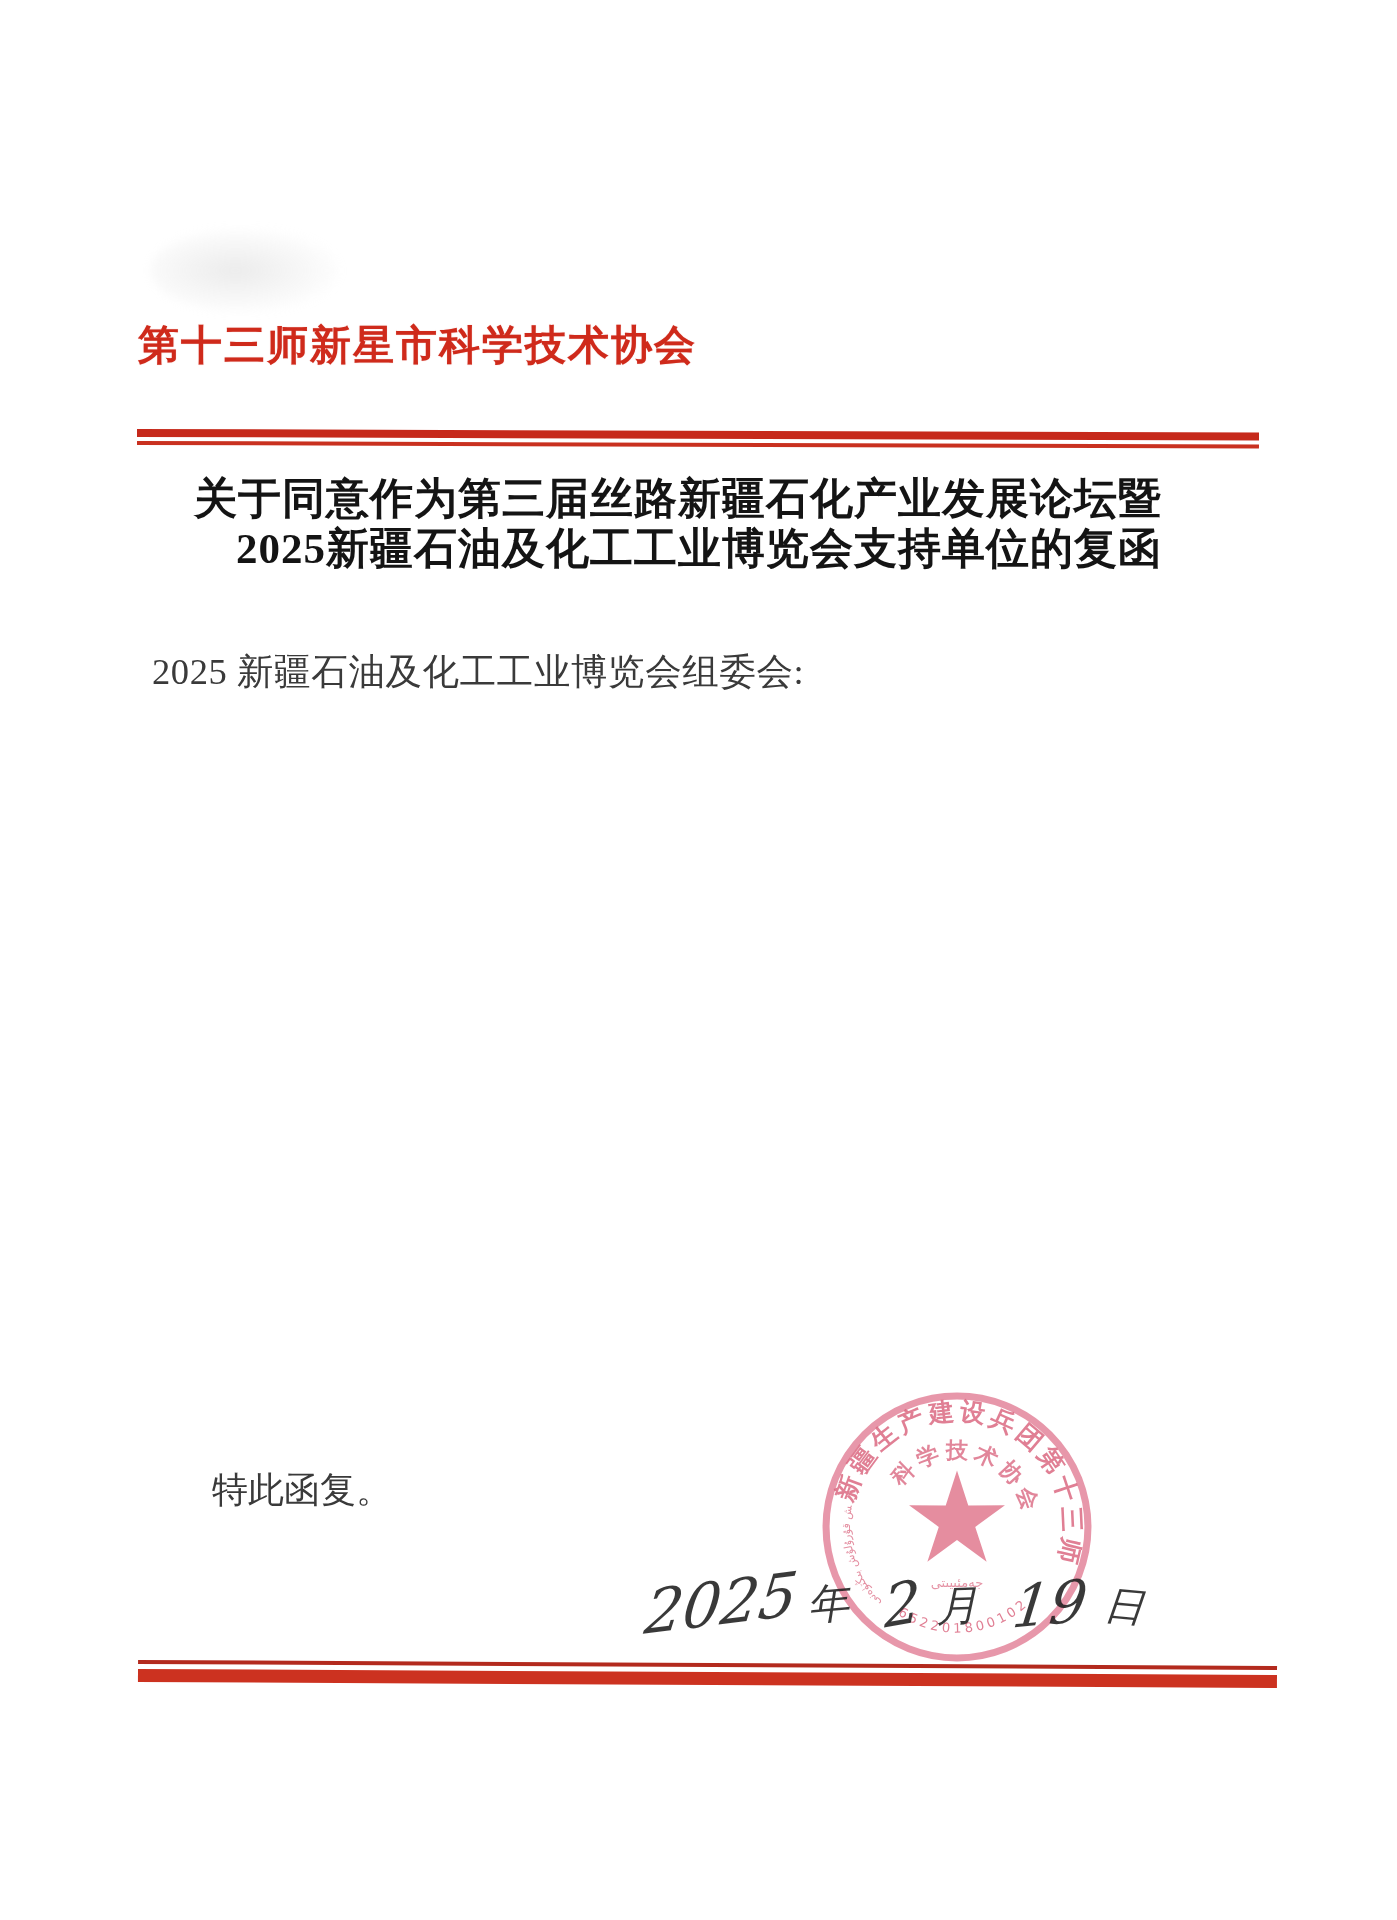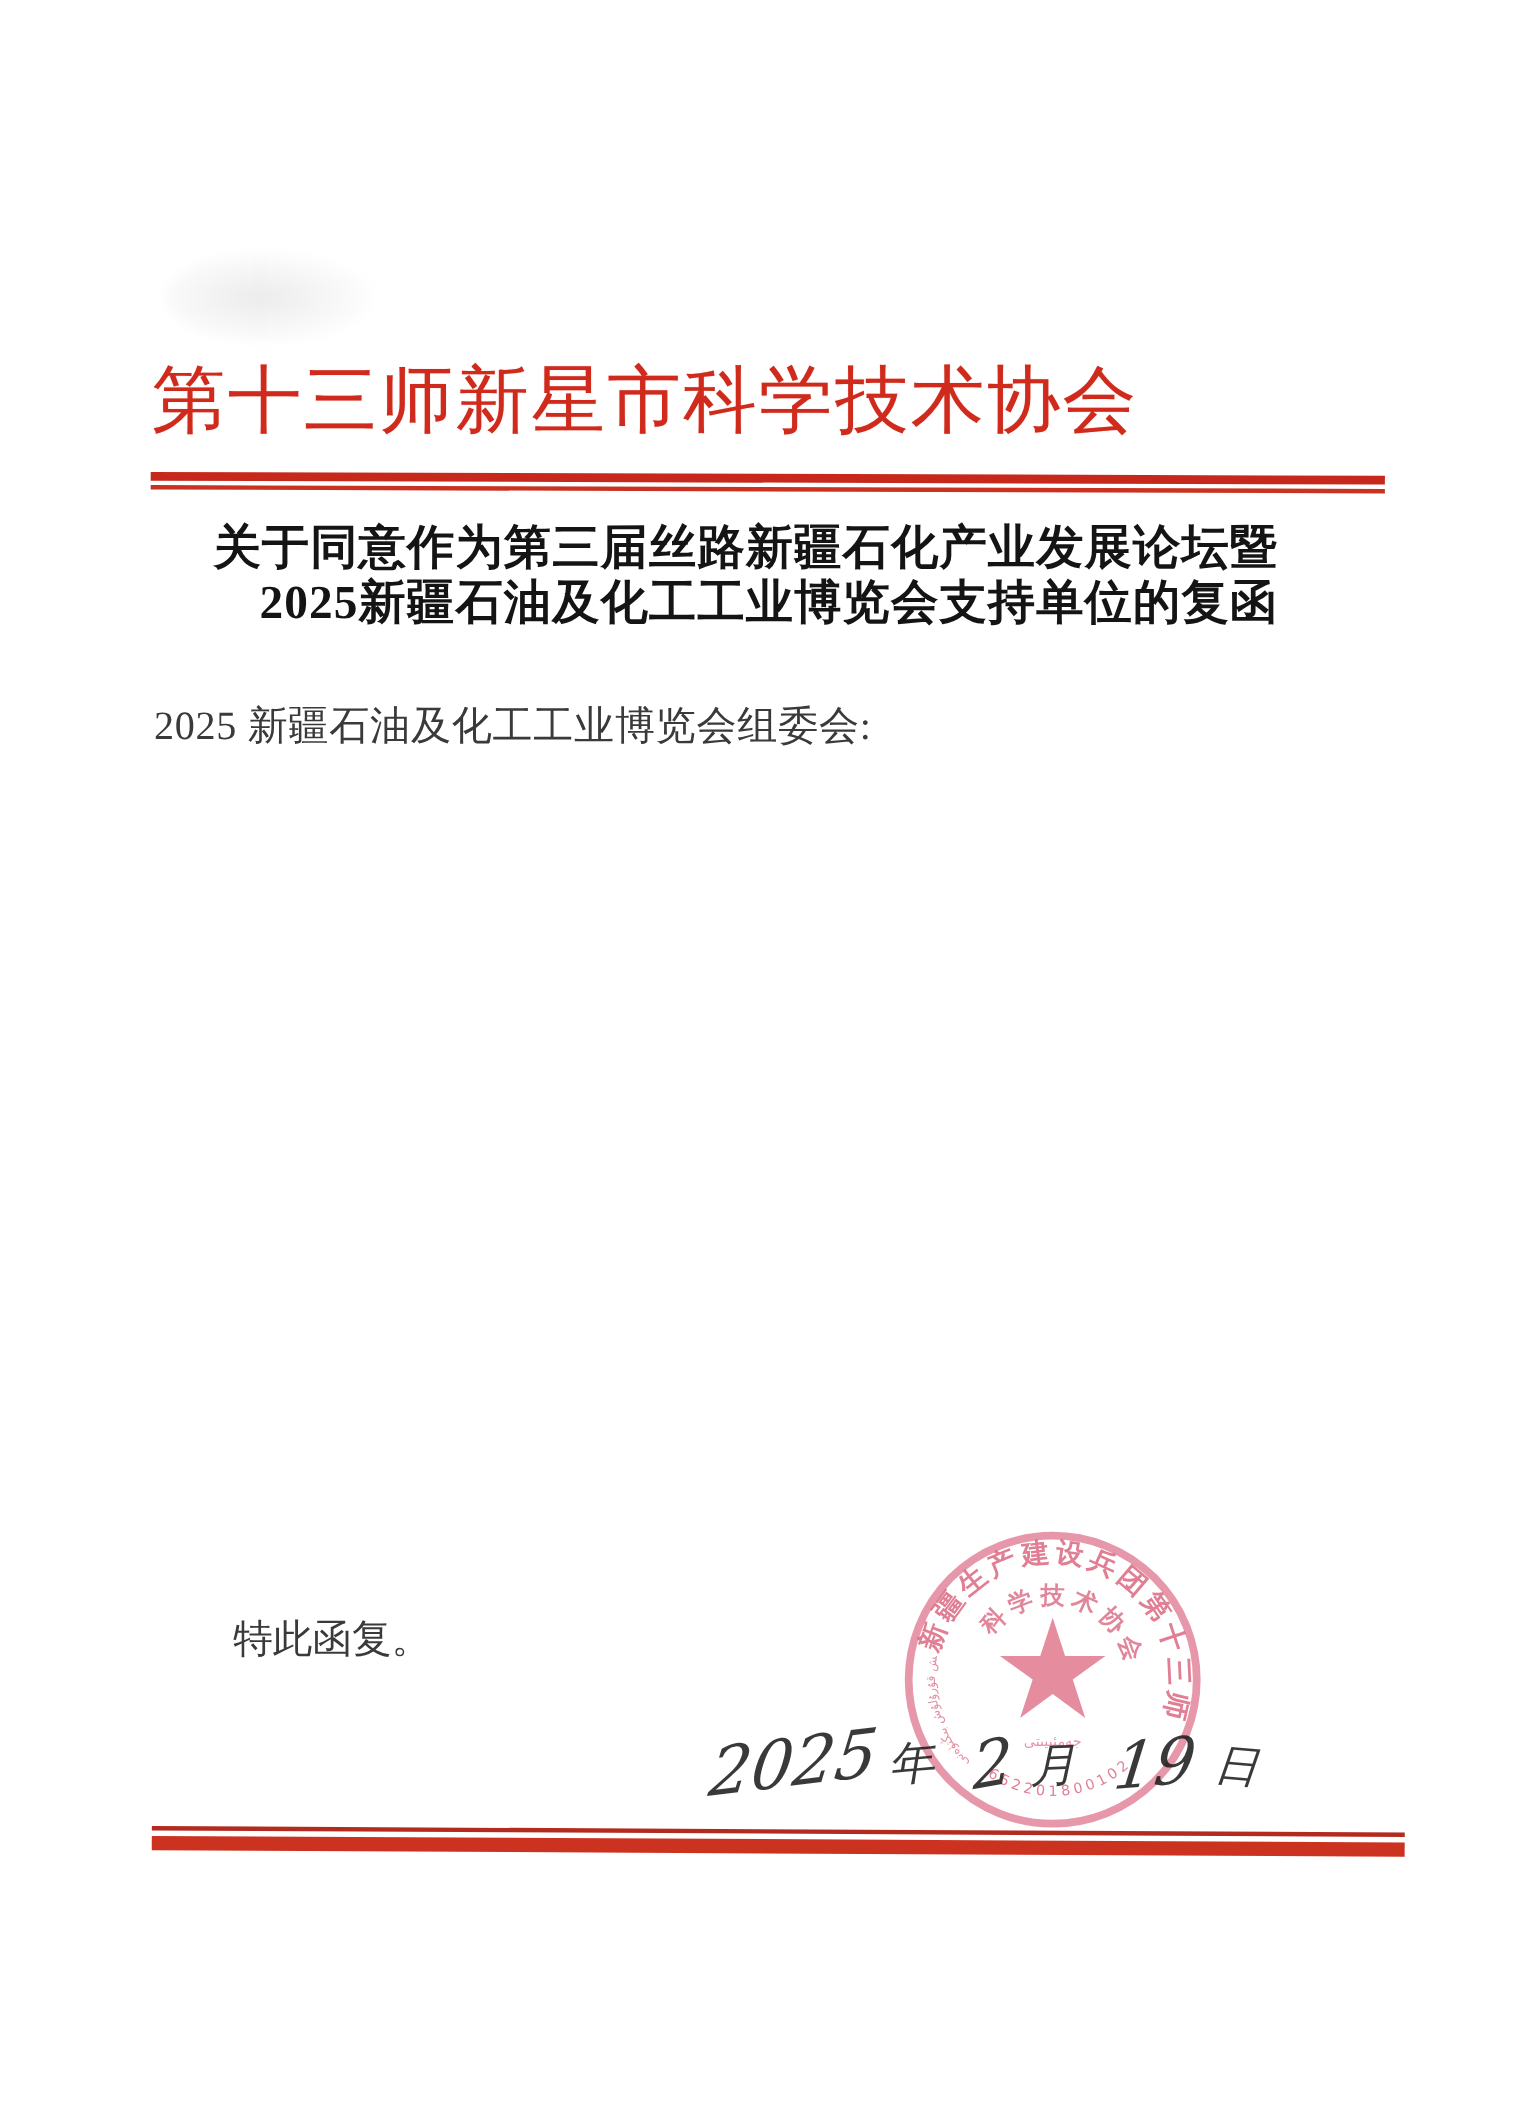--- a/index.html
+++ b/index.html
@@ -7,39 +7,39 @@
     position:relative; width:1397px; height:1920px; background:#ffffff;
     overflow:hidden; font-family:"Liberation Serif","DejaVu Serif",serif;
   }
   .smudge{
     position:absolute; left:150px; top:228px; width:190px; height:85px;
     background:radial-gradient(ellipse at 45% 50%, rgba(185,185,185,0.28), rgba(220,220,220,0.12) 60%, rgba(255,255,255,0) 75%);
     filter:blur(4px); border-radius:50%;
   }
   .org-name{
     position:absolute; left:138px; top:318px; width:1122px;
-    font-size:67px; font-weight:normal; color:#cf2a1b;
+    font-size:41px; font-weight:bold; color:#cf2a1b;
     letter-spacing:2px; white-space:nowrap;
     text-shadow:0 0 1px rgba(207,42,27,0.4);
   }
   .header-rule{position:absolute; left:137px; top:429px; width:1122px; transform:rotate(0.18deg); transform-origin:left center;}
   .header-rule .thick{height:8px; background:#c6291b;}
   .header-rule .gap{height:4px;}
   .header-rule .thin{height:4px; background:#c93120;}
   .doc-title{
     position:absolute; left:140px; top:474px; width:1022px;
     text-align:right; color:#141414; font-weight:bold;
     font-size:43px; line-height:50px; letter-spacing:1px;
   }
   .body-block{
     position:absolute; left:140px; top:632px; width:1024px;
     color:#3a3a3a; font-size:36.5px; line-height:56px;
     text-align:justify; letter-spacing:0.6px;
   }
-  .body-block p{margin:0; text-align:justify;}
+  .body-block p{margin:12px; text-align:justify;}
   .body-block p.indent{text-indent:2em;}
   .closing{
     position:absolute; left:140px; top:1462px; width:600px;
     color:#3a3a3a; font-size:36px; line-height:56px; text-indent:2em;
   }
   .stamp{position:absolute; left:818px; top:1388px; width:278px; height:278px; opacity:0.88;}
   .stamp svg{display:block;}
   .date-line{
     position:absolute; left:645px; top:1568px; width:470px; white-space:nowrap;
     color:#1e1e1e; font-style:italic; font-family:"DejaVu Serif","Liberation Serif",serif;

